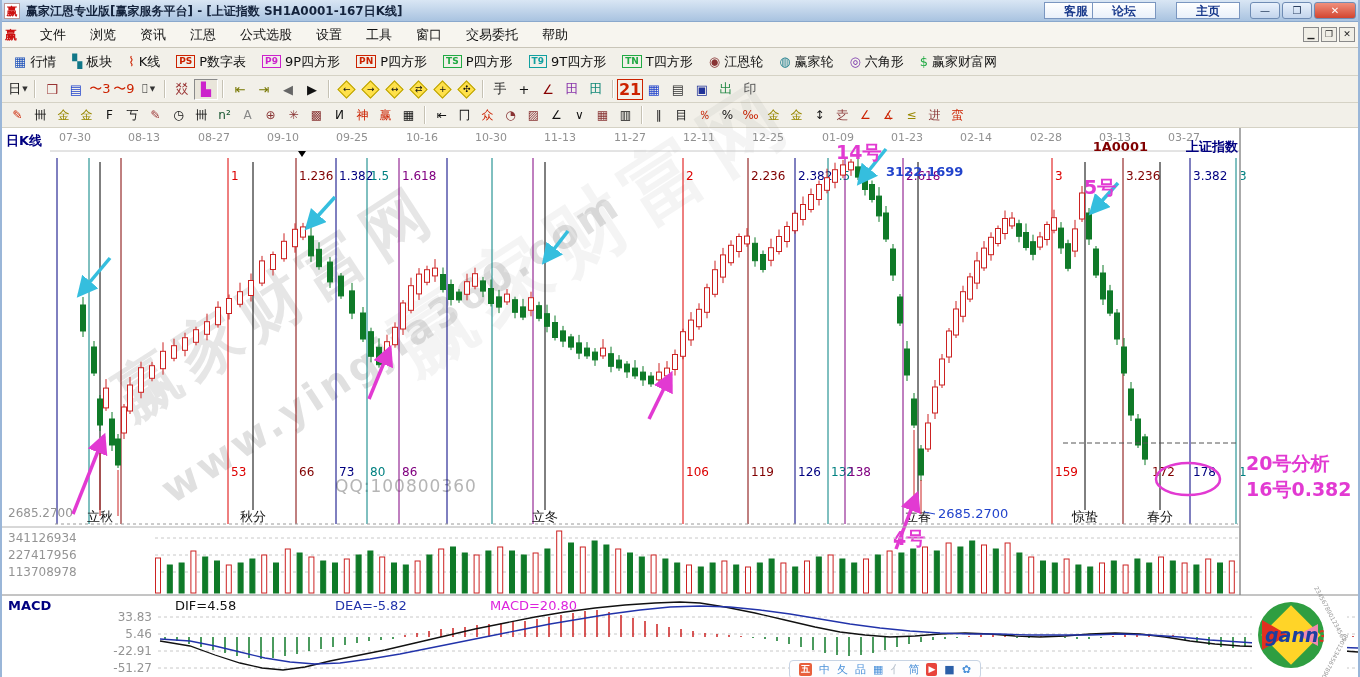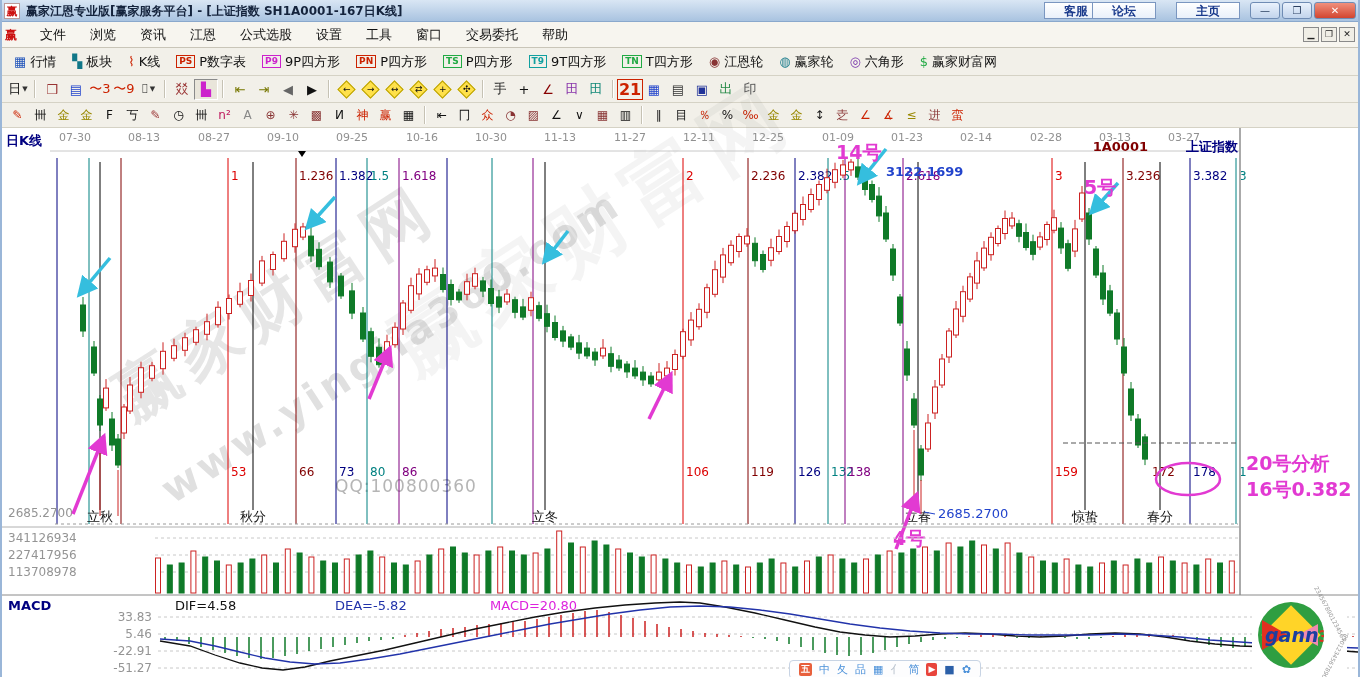--- a/index.html
+++ b/index.html
@@ -298,21 +298,21 @@
       <div class="tb-btn">
         <span style="color: rgb(153, 51, 51);">✎</span>
       </div>
       <div class="tb-btn">
         <span style="color: rgb(17, 17, 17);">◷</span>
       </div>
       <div class="tb-btn">
         <span style="color: rgb(17, 17, 17);">卌</span>
       </div>
       <div class="tb-btn">
-        <span style="color: #be185d;">n²</span>
+        <span style="color: #14532d;">n²</span>
       </div>
       <div class="tb-btn">
         <span style="color: rgb(136, 136, 136);">A</span>
       </div>
       <div class="tb-btn">
         <span style="color: rgb(136, 51, 51);">⊕</span>
       </div>
       <div class="tb-btn">
         <span style="color: rgb(136, 51, 51);">✳</span>
       </div>

